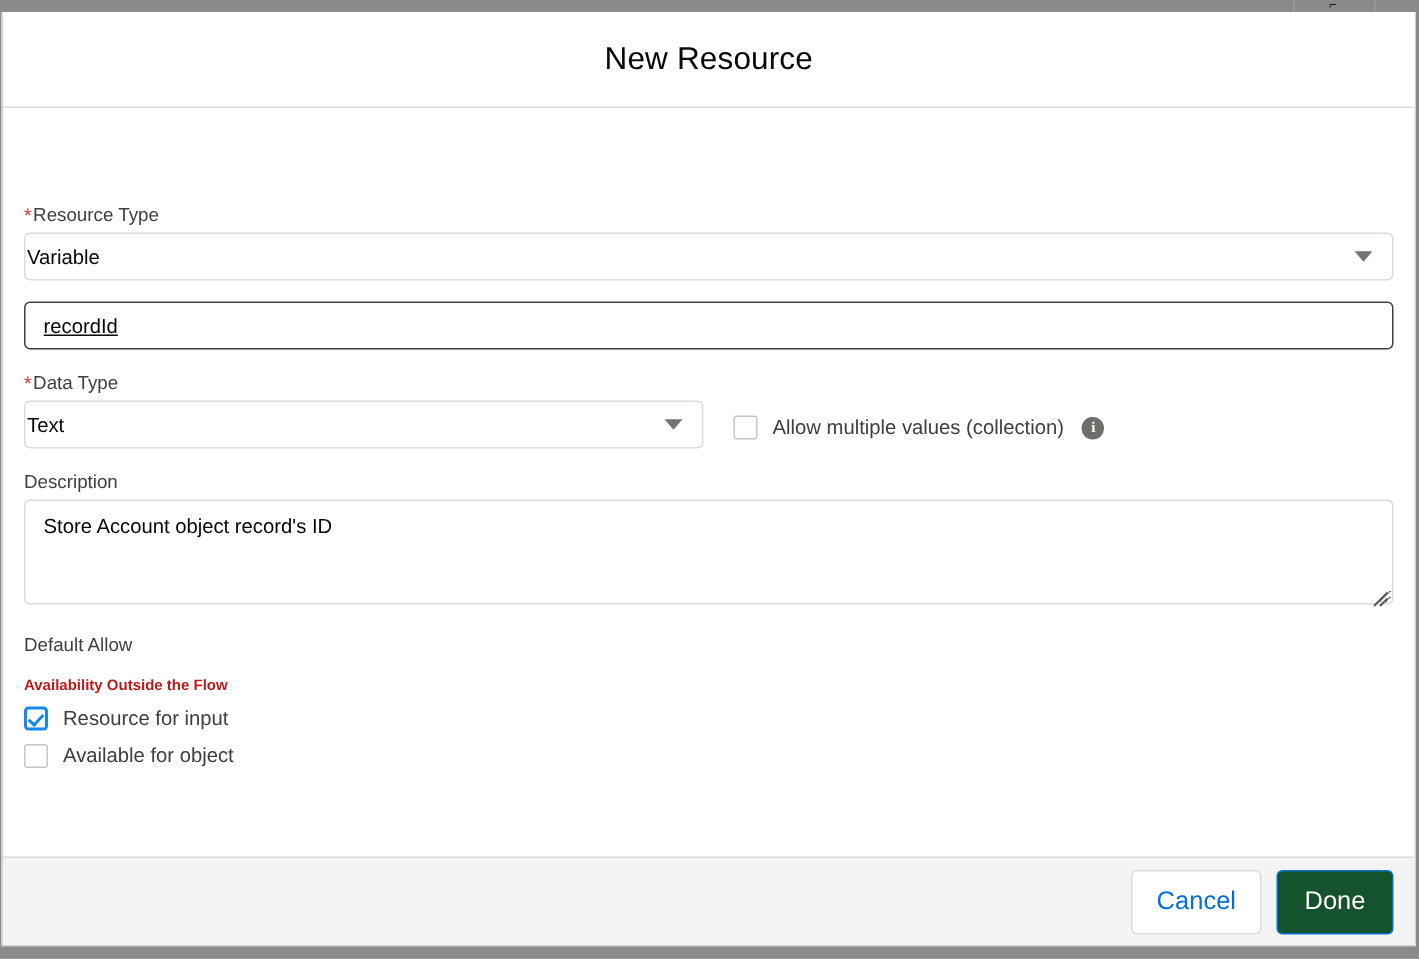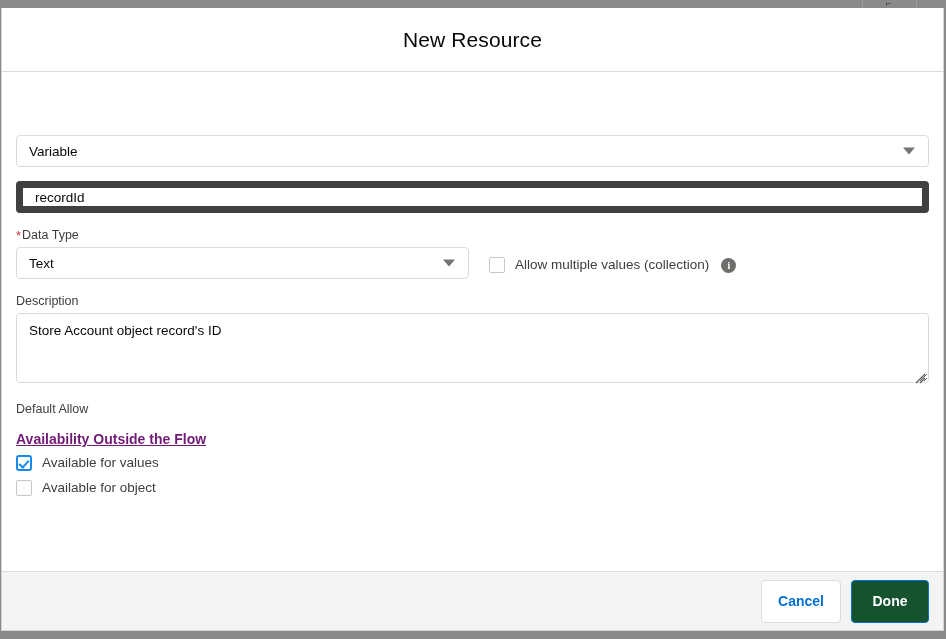--- a/index.html
+++ b/index.html
@@ -106,43 +106,44 @@
     top: 1px;
   }
 
   .input-wrap {
     position: relative;
   }
   .text-input {
     width: 100%;
     height: 32px;
     box-sizing: border-box;
-    border: 7px solid #404040;
+    border: 1px solid #404040;
     border-radius: 4px;
     background: #ffffff;
     font-size: 13.5px;
     color: #080707;
     padding: 0 12px;
     font-family: "Liberation Sans", sans-serif;
     outline: none;
+    text-decoration: underline;
   }
   .text-input::placeholder {
     color: #9a9a97;
   }
 
   .combobox {
     width: 100%;
     height: 32px;
     box-sizing: border-box;
     border: 1px solid #dddbda;
     border-radius: 4px;
     background: #ffffff;
     display: flex;
     align-items: center;
-    padding: 0 12px;
+    padding: 0 1px;
     font-size: 13.5px;
     color: #080707;
     position: relative;
     cursor: pointer;
   }
   .combobox.half {
     width: 453px;
   }
   .caret {
     position: absolute;
@@ -251,25 +252,24 @@
   .resize-grip {
     position: absolute;
     right: 3px;
     bottom: 3px;
     width: 12px;
     height: 12px;
     pointer-events: none;
   }
 
   .section-title {
-    font-size: 14px;
+    font-size: 10px;
     font-weight: bold;
-    color: #701a75;
+    color: #b91c1c;
     margin: 2px 0 4px 0;
-    text-decoration: underline;
   }
   .check-row {
     display: flex;
     align-items: center;
     height: 24px;
     margin-bottom: 1px;
   }
   .check-row .cb-label {
     color: #3e3e3c;
   }
@@ -282,26 +282,25 @@
     display: flex;
     align-items: center;
     justify-content: flex-end;
     padding-right: 14px;
     box-sizing: border-box;
   }
   .btn {
     height: 43px;
     min-width: 78px;
     border-radius: 4px;
-    font-size: 14px;
+    font-size: 17px;
     font-family: "Liberation Sans", sans-serif;
     cursor: pointer;
     padding: 0 16px;
     box-sizing: border-box;
-    font-weight: bold;
   }
   .btn-neutral {
     background: #ffffff;
     border: 1px solid #dddbda;
     color: #0070d2;
     margin-right: 10px;
   }
   .btn-brand {
     background: #14532d;
     border: 1px solid #0070d2;
@@ -319,20 +318,21 @@
 
 <div class="modal">
 
   <div class="modal-header">
     <div class="modal-title">New Resource</div>
   </div>
 
   <div class="modal-body">
 
     <div class="field">
+      <label class="field-label"><span class="req">*</span><span>Resource Type</span></label>
       <div class="combobox">
         <span>Variable</span>
         <span class="caret"></span>
       </div>
     </div>
 
     <div class="field">
       <div class="input-wrap">
         <input class="text-input" type="text" value="recordId" style="">
       </div>
@@ -364,21 +364,21 @@
     </div>
 
     <div class="field">
       <label class="field-label">Default Allow</label>
     </div>
 
     <div>
       <div class="section-title">Availability Outside the Flow</div>
       <div class="check-row">
         <span class="cb-box checked"></span>
-        <span class="cb-label">Available for values</span>
+        <span class="cb-label">Resource for input</span>
       </div>
       <div class="check-row">
         <span class="cb-box"></span>
         <span class="cb-label">Available for object</span>
       </div>
     </div>
 
   </div>
 
   <div class="modal-footer">

